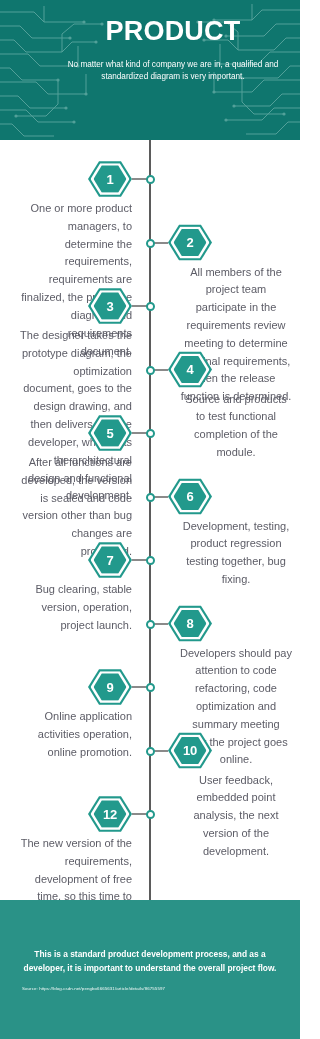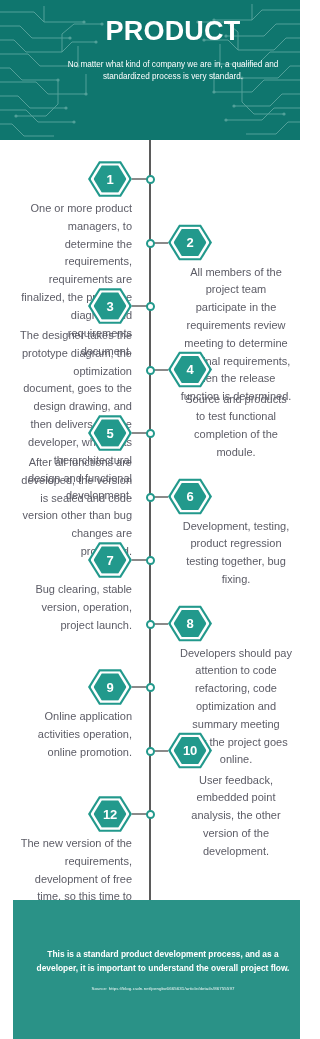--- a/index.html
+++ b/index.html
@@ -152,25 +152,24 @@
   
   .footer {
     position: absolute;
     left: 0;
     bottom: 0;
     width: 300px;
     height: 139px;
     background: #2a9287;
     display: flex;
     flex-direction: column;
-    align-items: center;
+    align-items: flex-start;
     justify-content: center;
     box-sizing: border-box;
     padding: 12px 22px;
-    margin-left: 13px;
   }
   .footer-text {
     color: #ffffff;
     font-size: 8.4px;
     font-weight: bold;
     line-height: 1.55;
     text-align: center;
     margin: 0;
   }
   .footer-source {
@@ -239,21 +238,21 @@
         <circle cx="234" cy="106" r="1.6"></circle>
         <circle cx="226" cy="120" r="1.6"></circle>
         <circle cx="198" cy="22" r="1.6"></circle>
         <circle cx="284" cy="114" r="1.6"></circle>
       </g>
     </svg>
     <div class="header-inner">
       <h1 class="title">
         <span>PRODUCT</span>
       </h1>
-      <p class="subtitle">No matter what kind of company we are in, a qualified and standardized process is very standard.</p>
+      <p class="subtitle">No matter what kind of company we are in, a qualified and standardized diagram is very important.</p>
     </div>
   </div>
 
   <div class="body">
     <div class="spine"></div>
     <div id="steps-host">
         <div class="step left" style="top: 38px;">
           <div class="connector"></div>
           <div class="dot"></div>
           <div class="hex-wrap">
@@ -354,21 +353,21 @@
         </div>
         <div class="step right" style="top: 609.5px;">
           <div class="connector"></div>
           <div class="dot"></div>
           <div class="hex-wrap">
             <div class="hex-outer"></div>
             <div class="hex-mid"></div>
             <div class="hex-inner"></div>
             <div class="hex-num">10</div>
           </div>
-          <div class="step-text">User feedback, embedded point analysis, the other version of the development.</div>
+          <div class="step-text">User feedback, embedded point analysis, the next version of the development.</div>
         </div>
         <div class="step left" style="top: 673px;">
           <div class="connector"></div>
           <div class="dot"></div>
           <div class="hex-wrap">
             <div class="hex-outer"></div>
             <div class="hex-mid"></div>
             <div class="hex-inner"></div>
             <div class="hex-num">12</div>
           </div>

